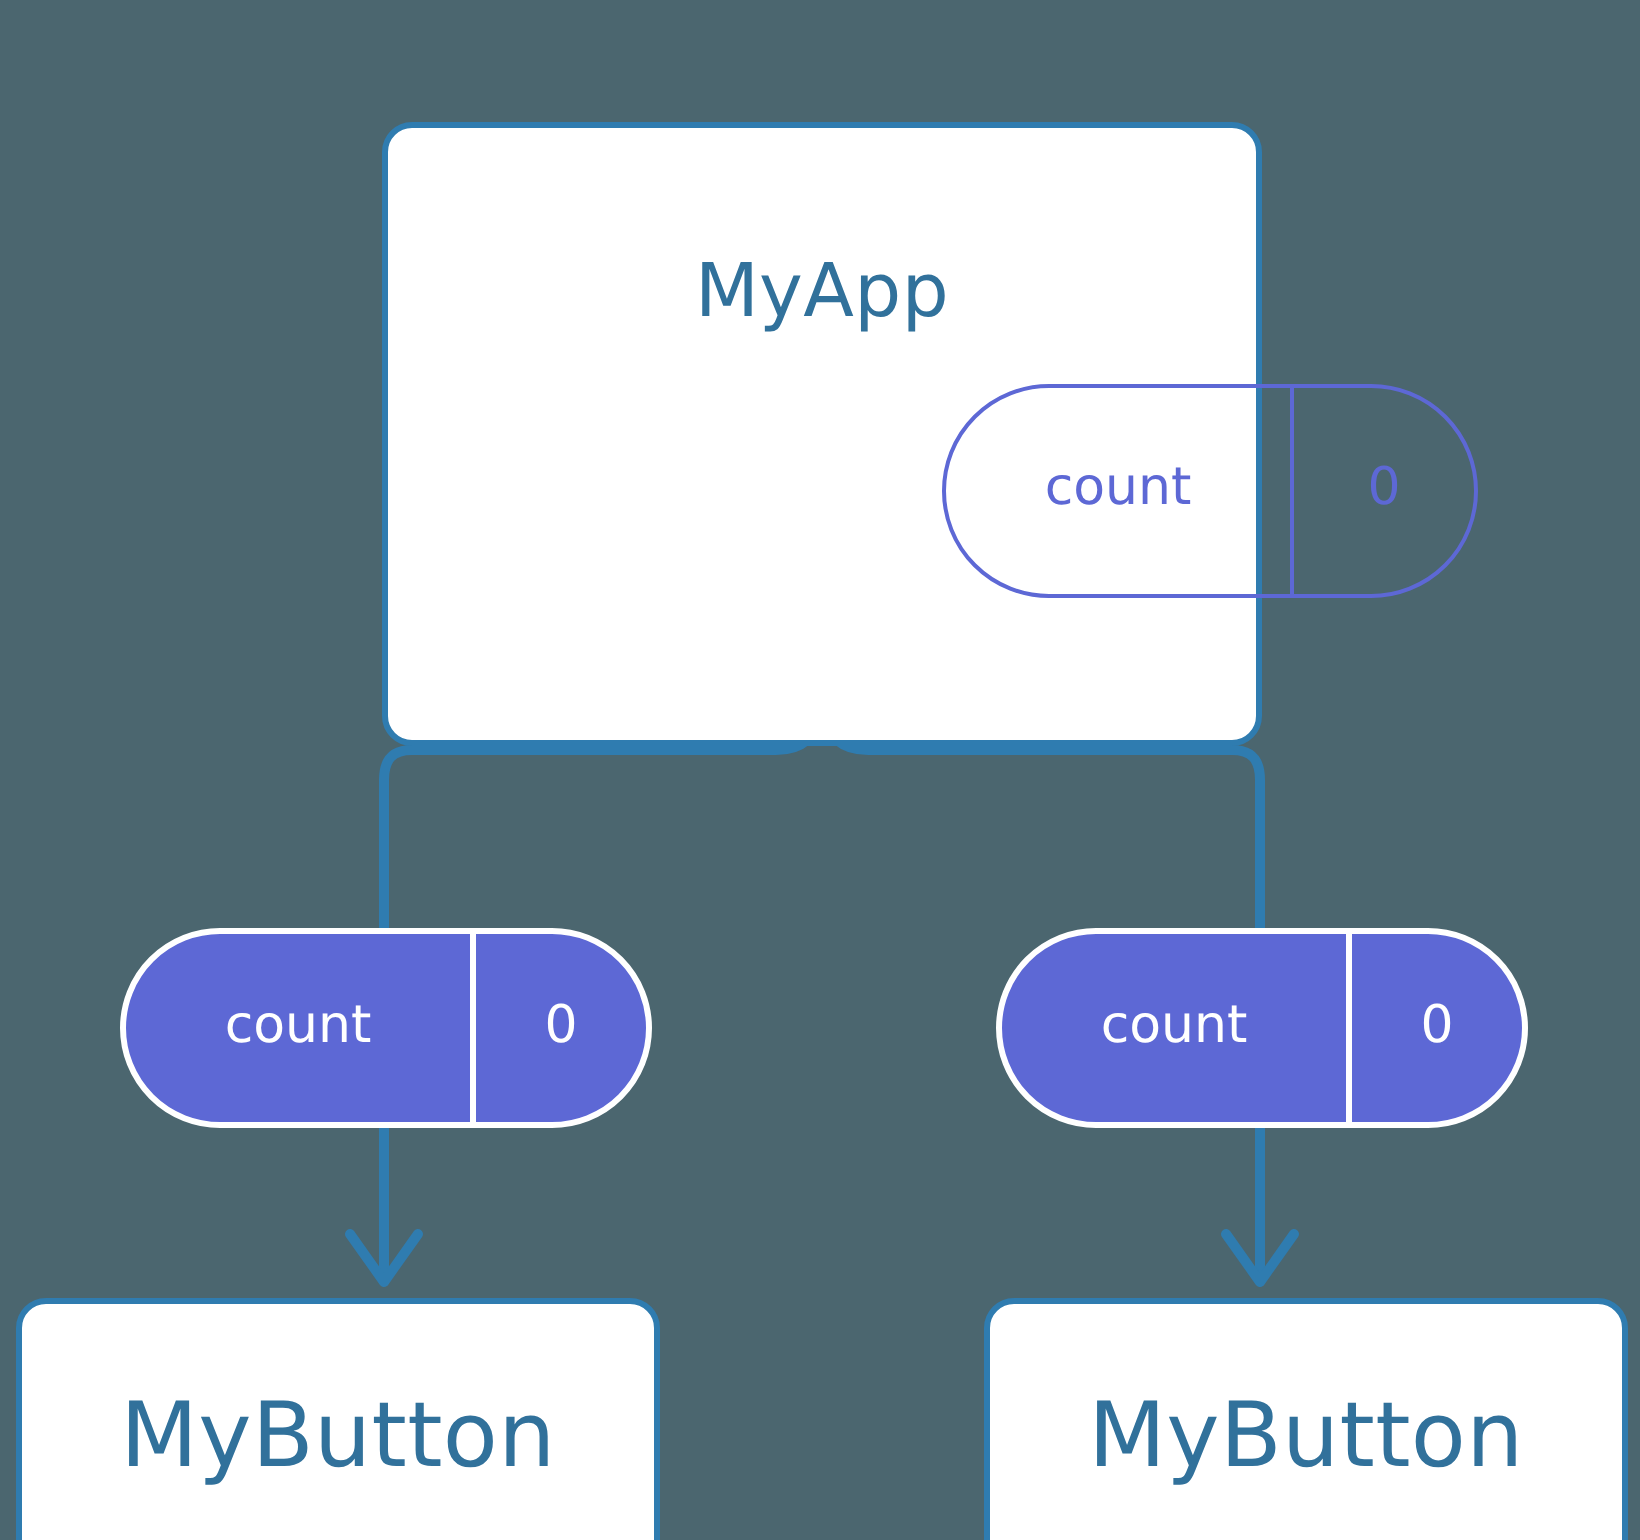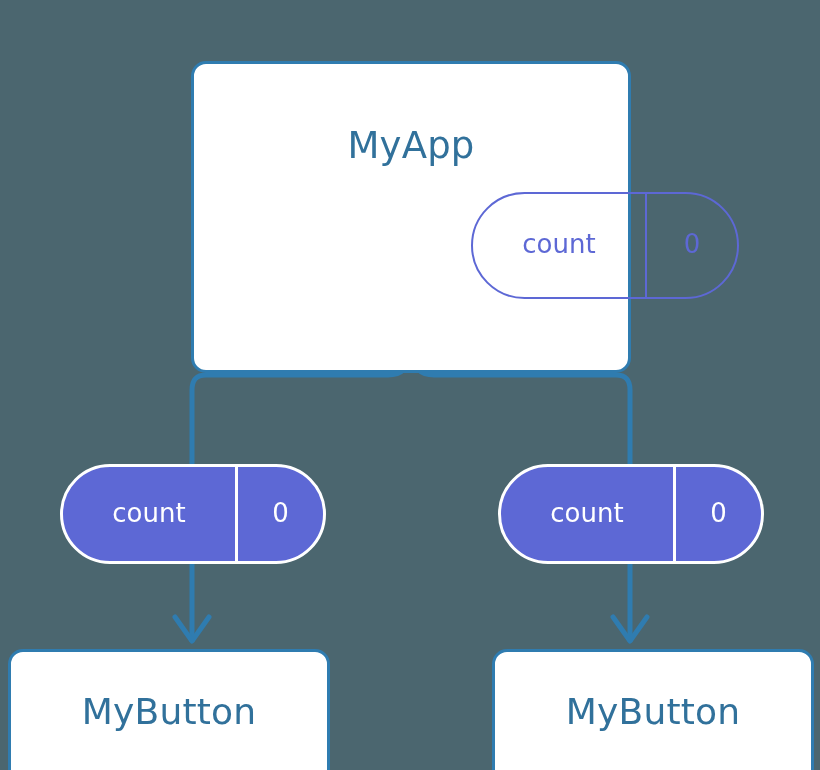--- a/index.html
+++ b/index.html
@@ -66,21 +66,21 @@
     border: 3px solid #2f7cb0;
     border-radius: 15px;
     width: 322px;
     height: 160px;
     top: 649px;
   }
   #leaf-card-left  { left: 8px; }
   #leaf-card-right { left: 492px; }
   .leaf-card .card-title {
     top: 39px;
-    font-size: 36px;
+    font-size: 45px;
   }
 
   
   .pill {
     position: absolute;
     box-sizing: border-box;
     display: flex;
     align-items: stretch;
     border-radius: 999px;
     overflow: hidden;

